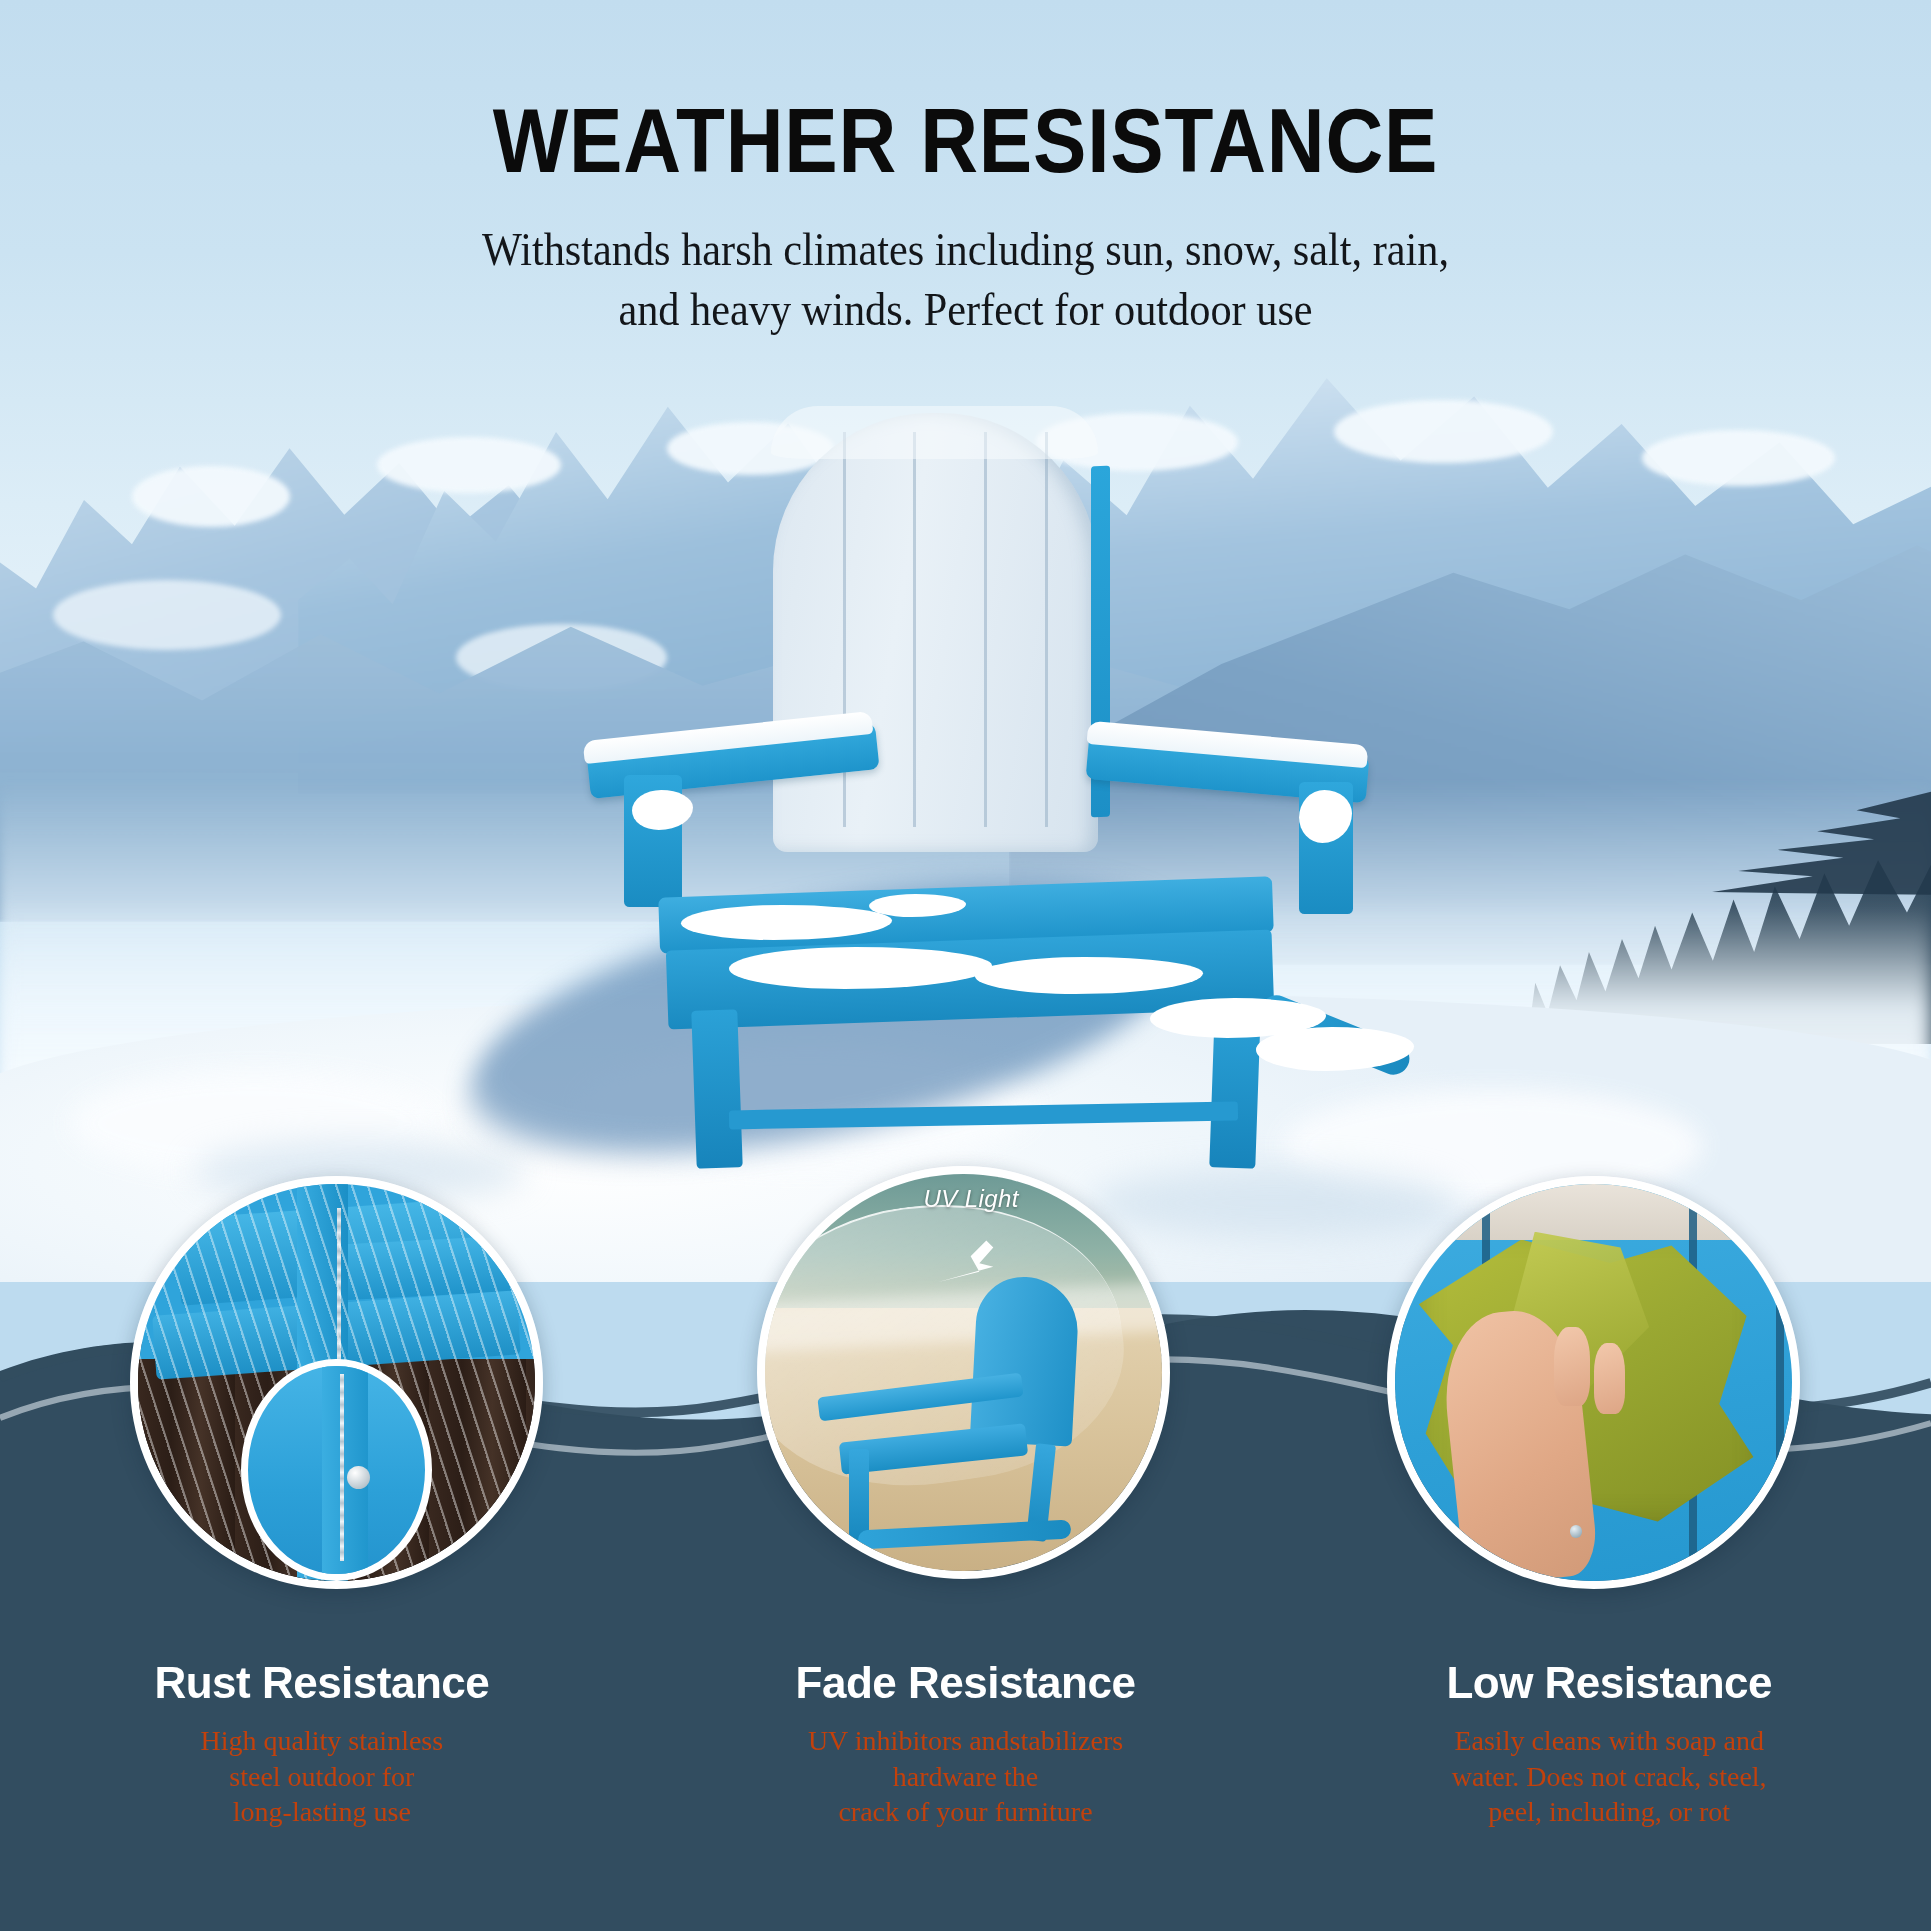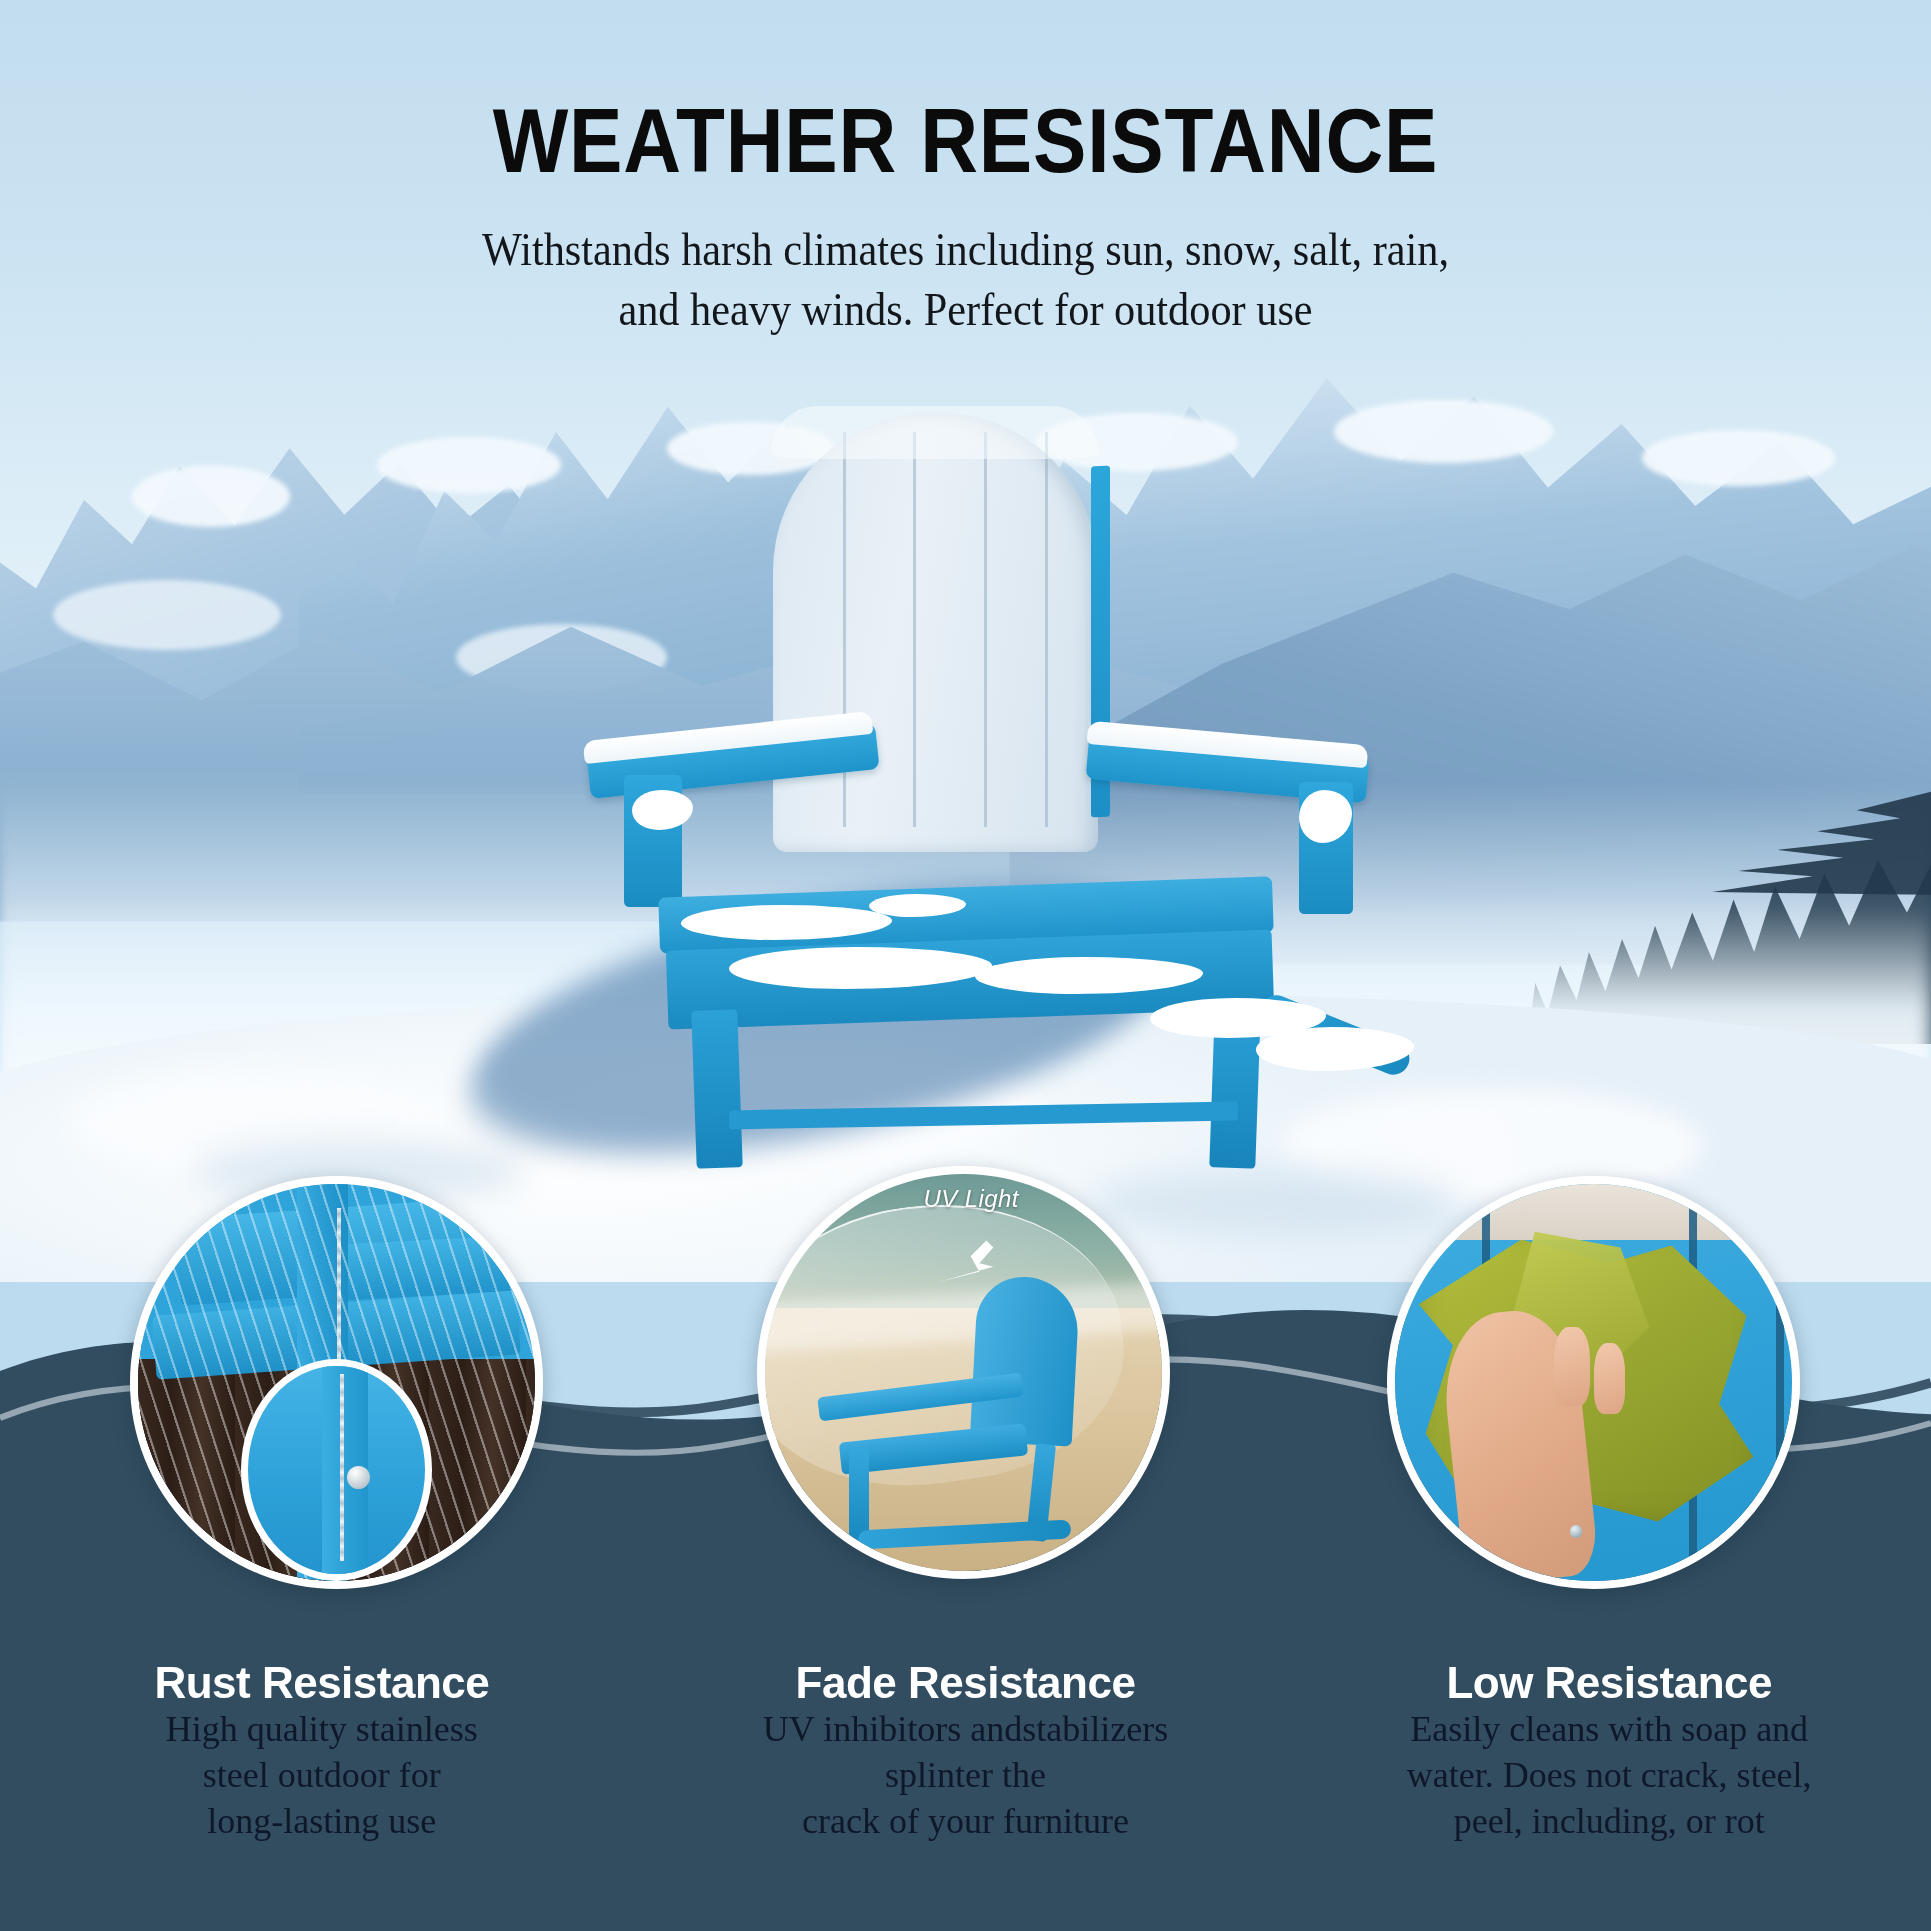--- a/index.html
+++ b/index.html
@@ -302,22 +302,22 @@
   
   .features { position:absolute; left:0; top:1659px; width:1931px; z-index:35; display:flex; }
   .feat { flex:1; text-align:center; padding:0 35px; }
   .feat-title {
     font-family:"Liberation Sans", sans-serif;
     font-weight:bold; font-size:44px; color:#FFFFFF;
     letter-spacing:-0.5px; line-height:1.1;
   }
   .feat-body {
     font-family:"Liberation Serif", serif;
-    font-size:36px; line-height:1.27; color:#0f172a;
-    margin-top:0;
+    font-size:28px; line-height:1.27; color:#c2410c;
+    margin-top:16px;
   }
   .feat-body span { display:block; }
 </style>
 </head>
 <body>
 
 <div id="stage">
 
   <div class="sky"></div>
 
@@ -461,21 +461,21 @@
         <span>High quality stainless</span>
         <span>steel outdoor for</span>
         <span>long-lasting use</span>
       </div>
     </div>
 
     <div class="feat">
       <div class="feat-title">Fade Resistance</div>
       <div class="feat-body">
         <span>UV inhibitors andstabilizers</span>
-        <span>splinter the</span>
+        <span>hardware the</span>
         <span>crack of your furniture</span>
       </div>
     </div>
 
     <div class="feat">
       <div class="feat-title">Low Resistance</div>
       <div class="feat-body">
         <span>Easily cleans with soap and</span>
         <span>water. Does not crack, steel,</span>
         <span>peel, including, or rot</span>

